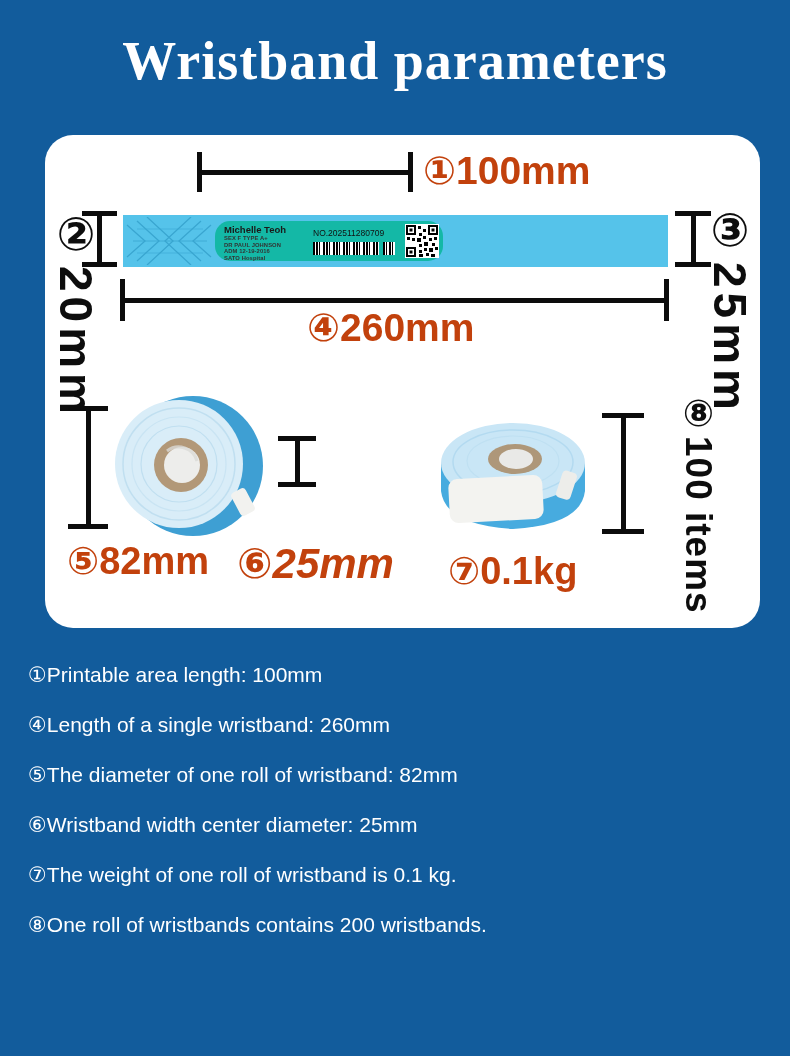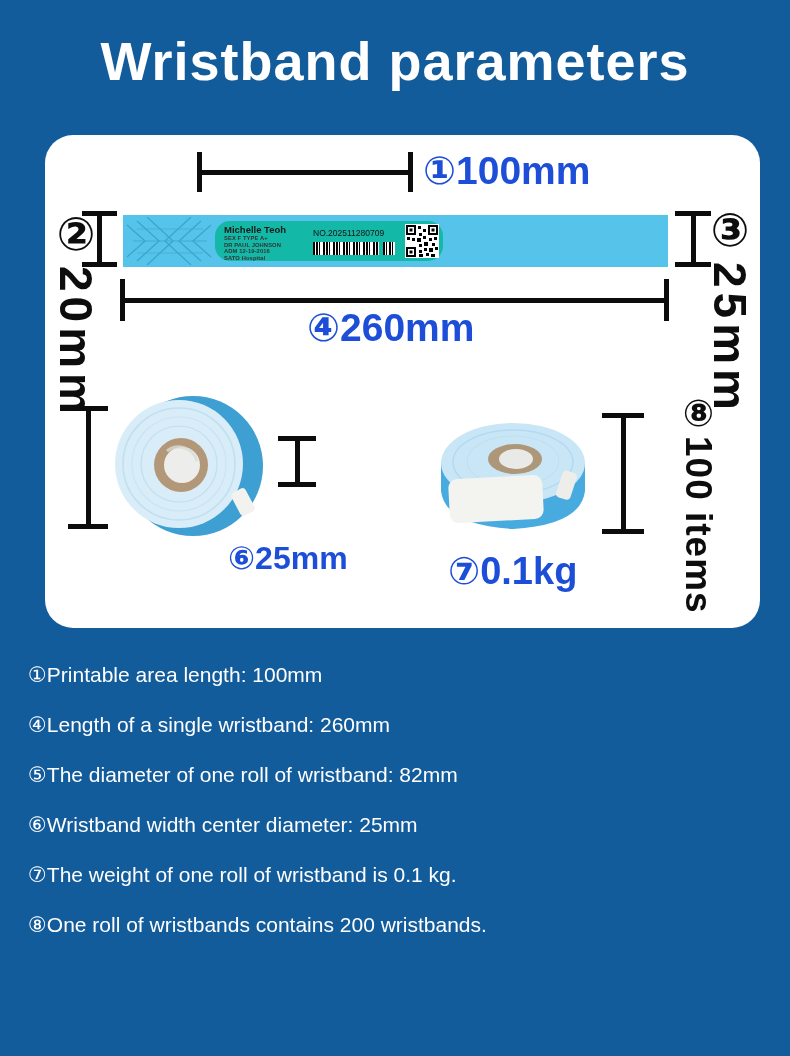--- a/index.html
+++ b/index.html
@@ -6,35 +6,35 @@
   html,body { width:790px; height:1056px; }
   body {
     position:relative;
     background:#125C9C;
     font-family:"Liberation Sans","DejaVu Sans",sans-serif;
     overflow:hidden;
   }
   .title {
     position:absolute; top:30px; left:0; width:790px;
     text-align:center;
-    font-family:Liberation Sans, sans-serif;
+    font-family:Liberation Serif, serif;
     font-weight:bold; font-size:54px; color:#ffffff;
     letter-spacing:1px;
   }
   .card {
     position:absolute; left:45px; top:135px; width:715px; height:493px;
     background:#ffffff; border-radius:28px;
   }
   
   .hline { position:absolute; height:5px; background:#0c0c0c; }
   .vline { position:absolute; width:5px; background:#0c0c0c; }
   .vtick { position:absolute; width:5px; background:#0c0c0c; }
   .hcap  { position:absolute; height:5px; background:#0c0c0c; }
   .dimlabel {
-    position:absolute; color:#1d4ed8; font-weight:bold; font-size:39px;
+    position:absolute; color:#c2410c; font-weight:bold; font-size:39px;
     white-space:nowrap; letter-spacing:0px;
   }
   .vdimlabel {
     position:absolute; color:#0d0d0d; font-weight:bold;
     writing-mode:vertical-rl; text-orientation:mixed;
     white-space:nowrap;
   }
   .v-large { font-size:46px; letter-spacing:5px; }
   .v-items { font-size:37px; letter-spacing:1px; }
   
@@ -206,21 +206,22 @@
     <rect x="128" y="56" width="15" height="28" rx="4" fill="#EDEDEA" transform="rotate(18 135 70)"></rect>
   </svg>
 
   <div>
     <div class="hcap" style="left:557px; top:278px; width:42px;"></div>
     <div class="vline" style="left:576px; top:281px; height:114px;"></div>
     <div class="hcap" style="left:557px; top:394px; width:42px;"></div>
   </div>
   <div class="vdimlabel v-items" style="left:632px; top:257px;">⑧100 items</div>
 
-  <div class="dimlabel" style="left:183px; top:404px; font-size:32px;">⑥25mm</div>
+  <div class="dimlabel" style="left:22px; top:404px; font-size:38px;">⑤82mm</div>
+  <div class="dimlabel" style="left:192px; top:404px; font-size:42px;font-style:italic;">⑥25mm</div>
   <div class="dimlabel" style="left:403px; top:414px; font-size:38px;">⑦0.1kg</div>
 
 </div>
 
 <div class="specs">
   <div class="spec-row">①Printable area length: 100mm</div>
   <div class="spec-row">④Length of a single wristband: 260mm</div>
   <div class="spec-row">⑤The diameter of one roll of wristband: 82mm</div>
   <div class="spec-row">⑥Wristband width center diameter: 25mm</div>
   <div class="spec-row">⑦The weight of one roll of wristband is 0.1 kg.</div>

